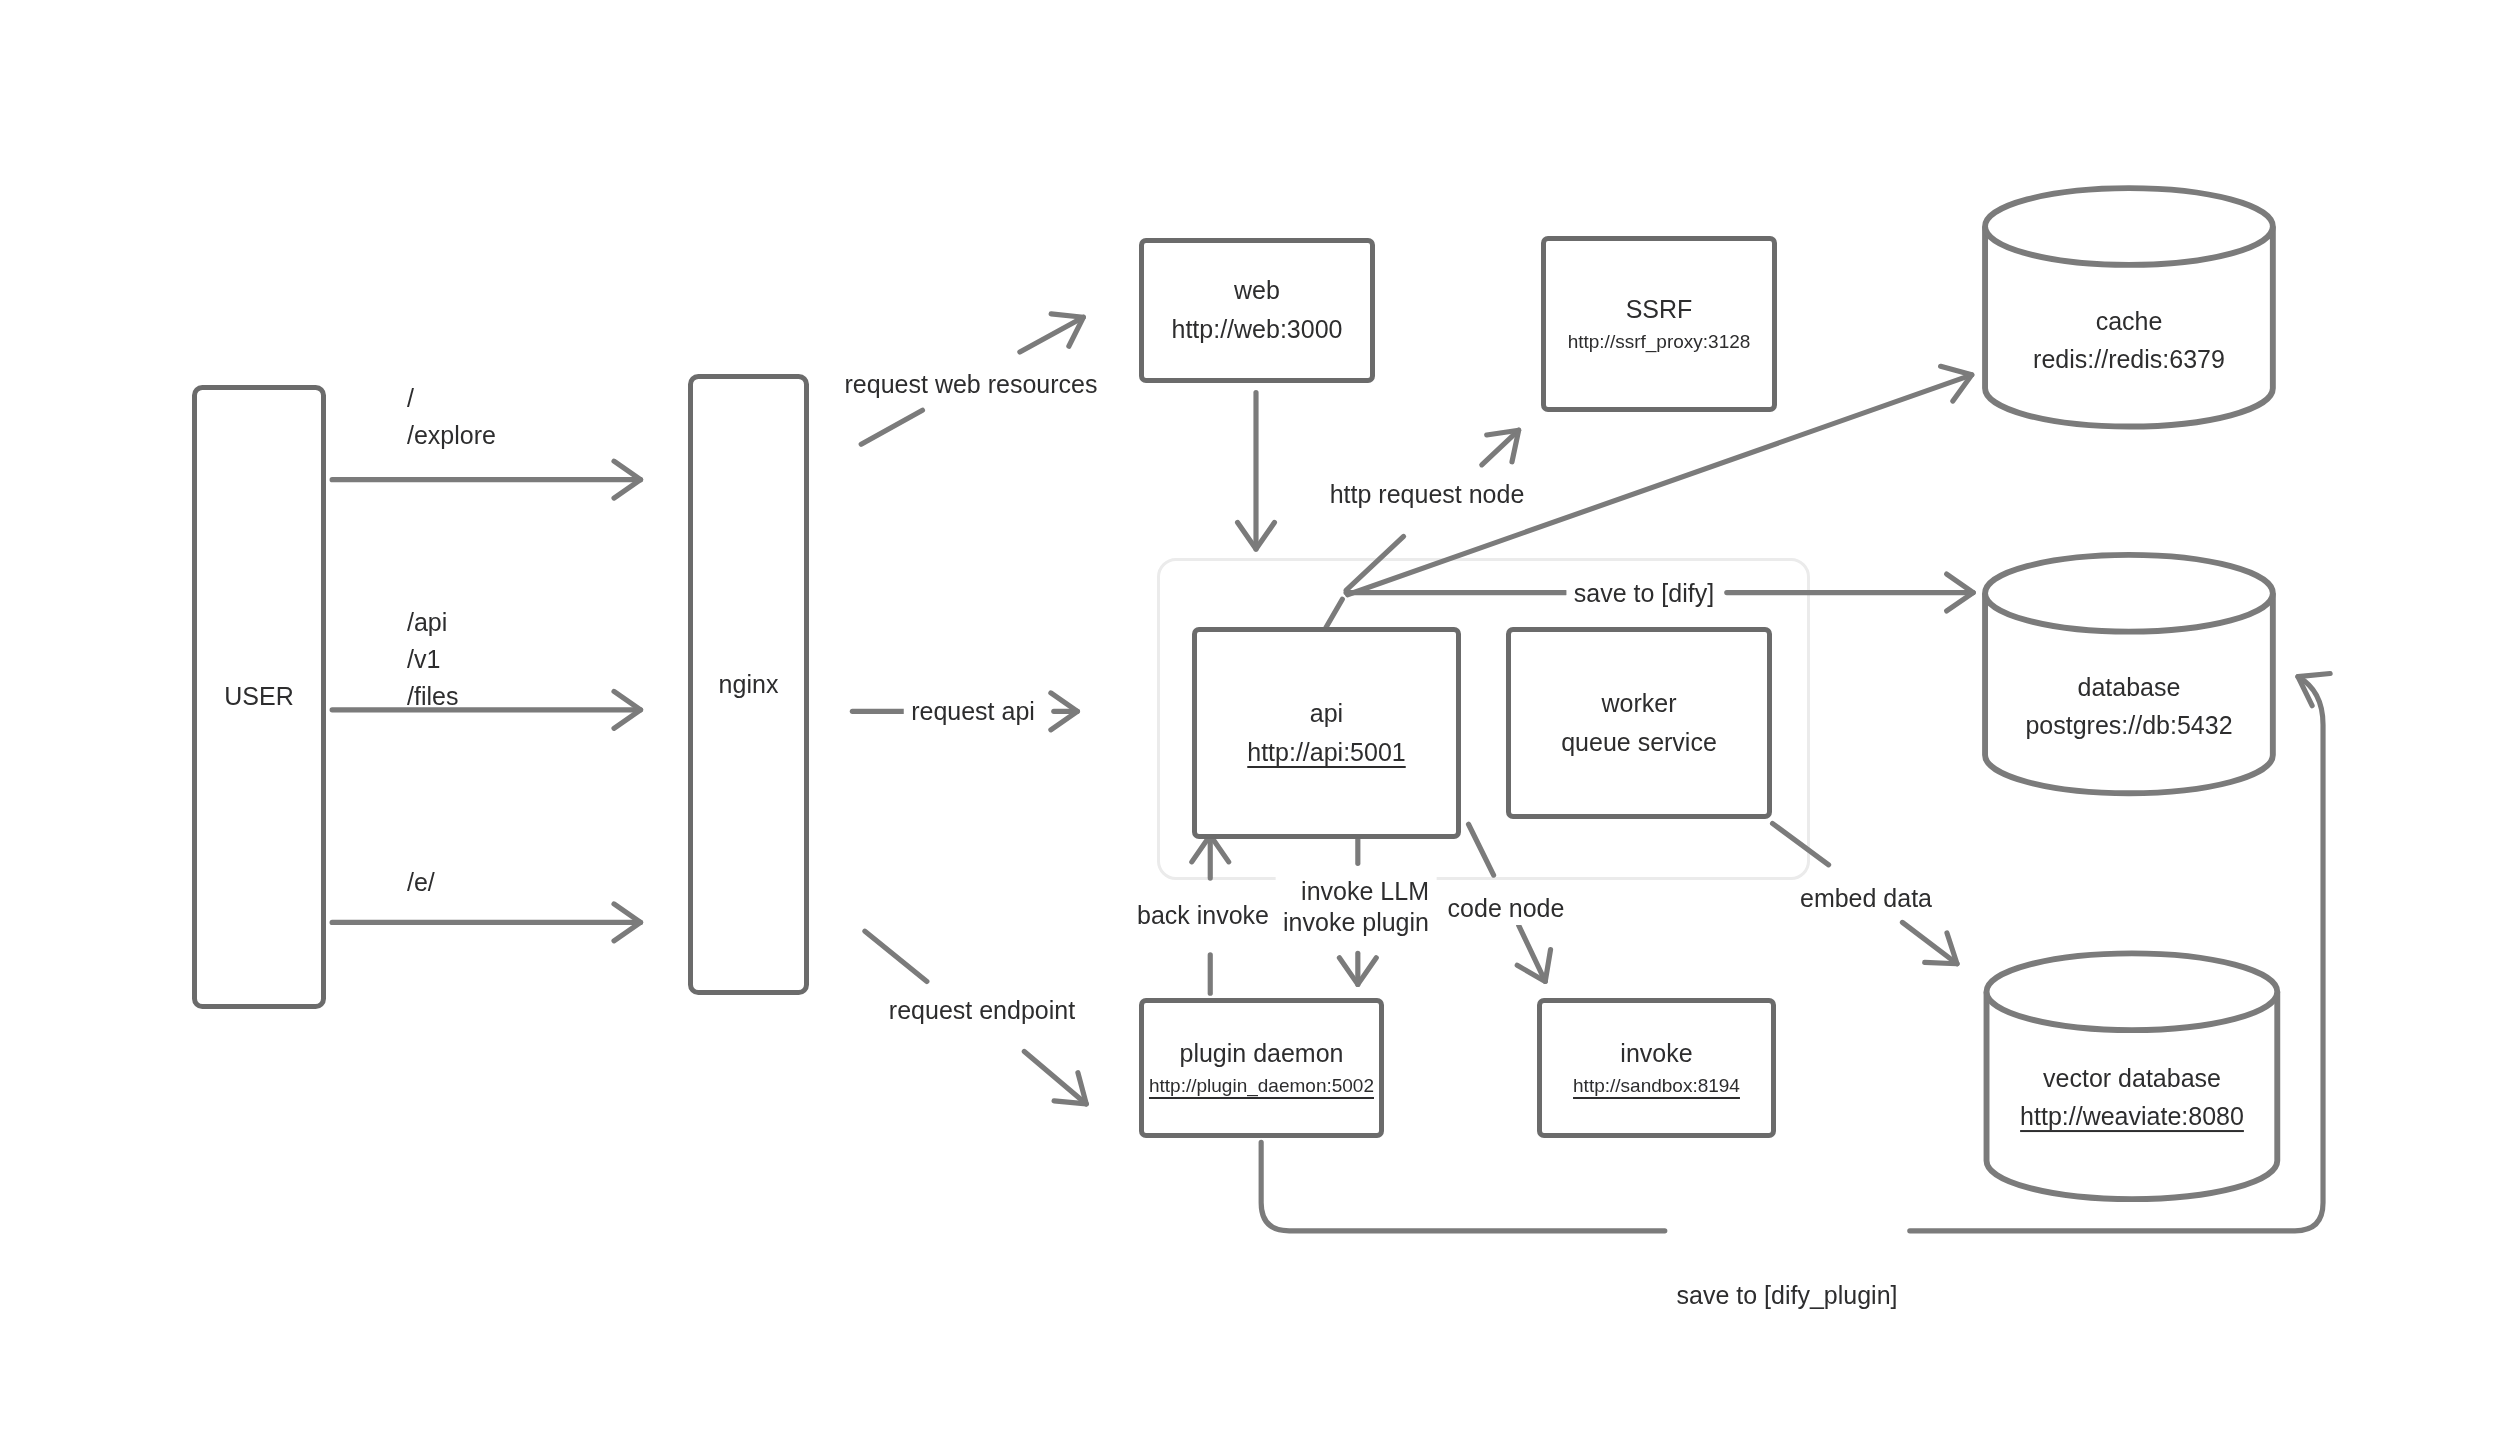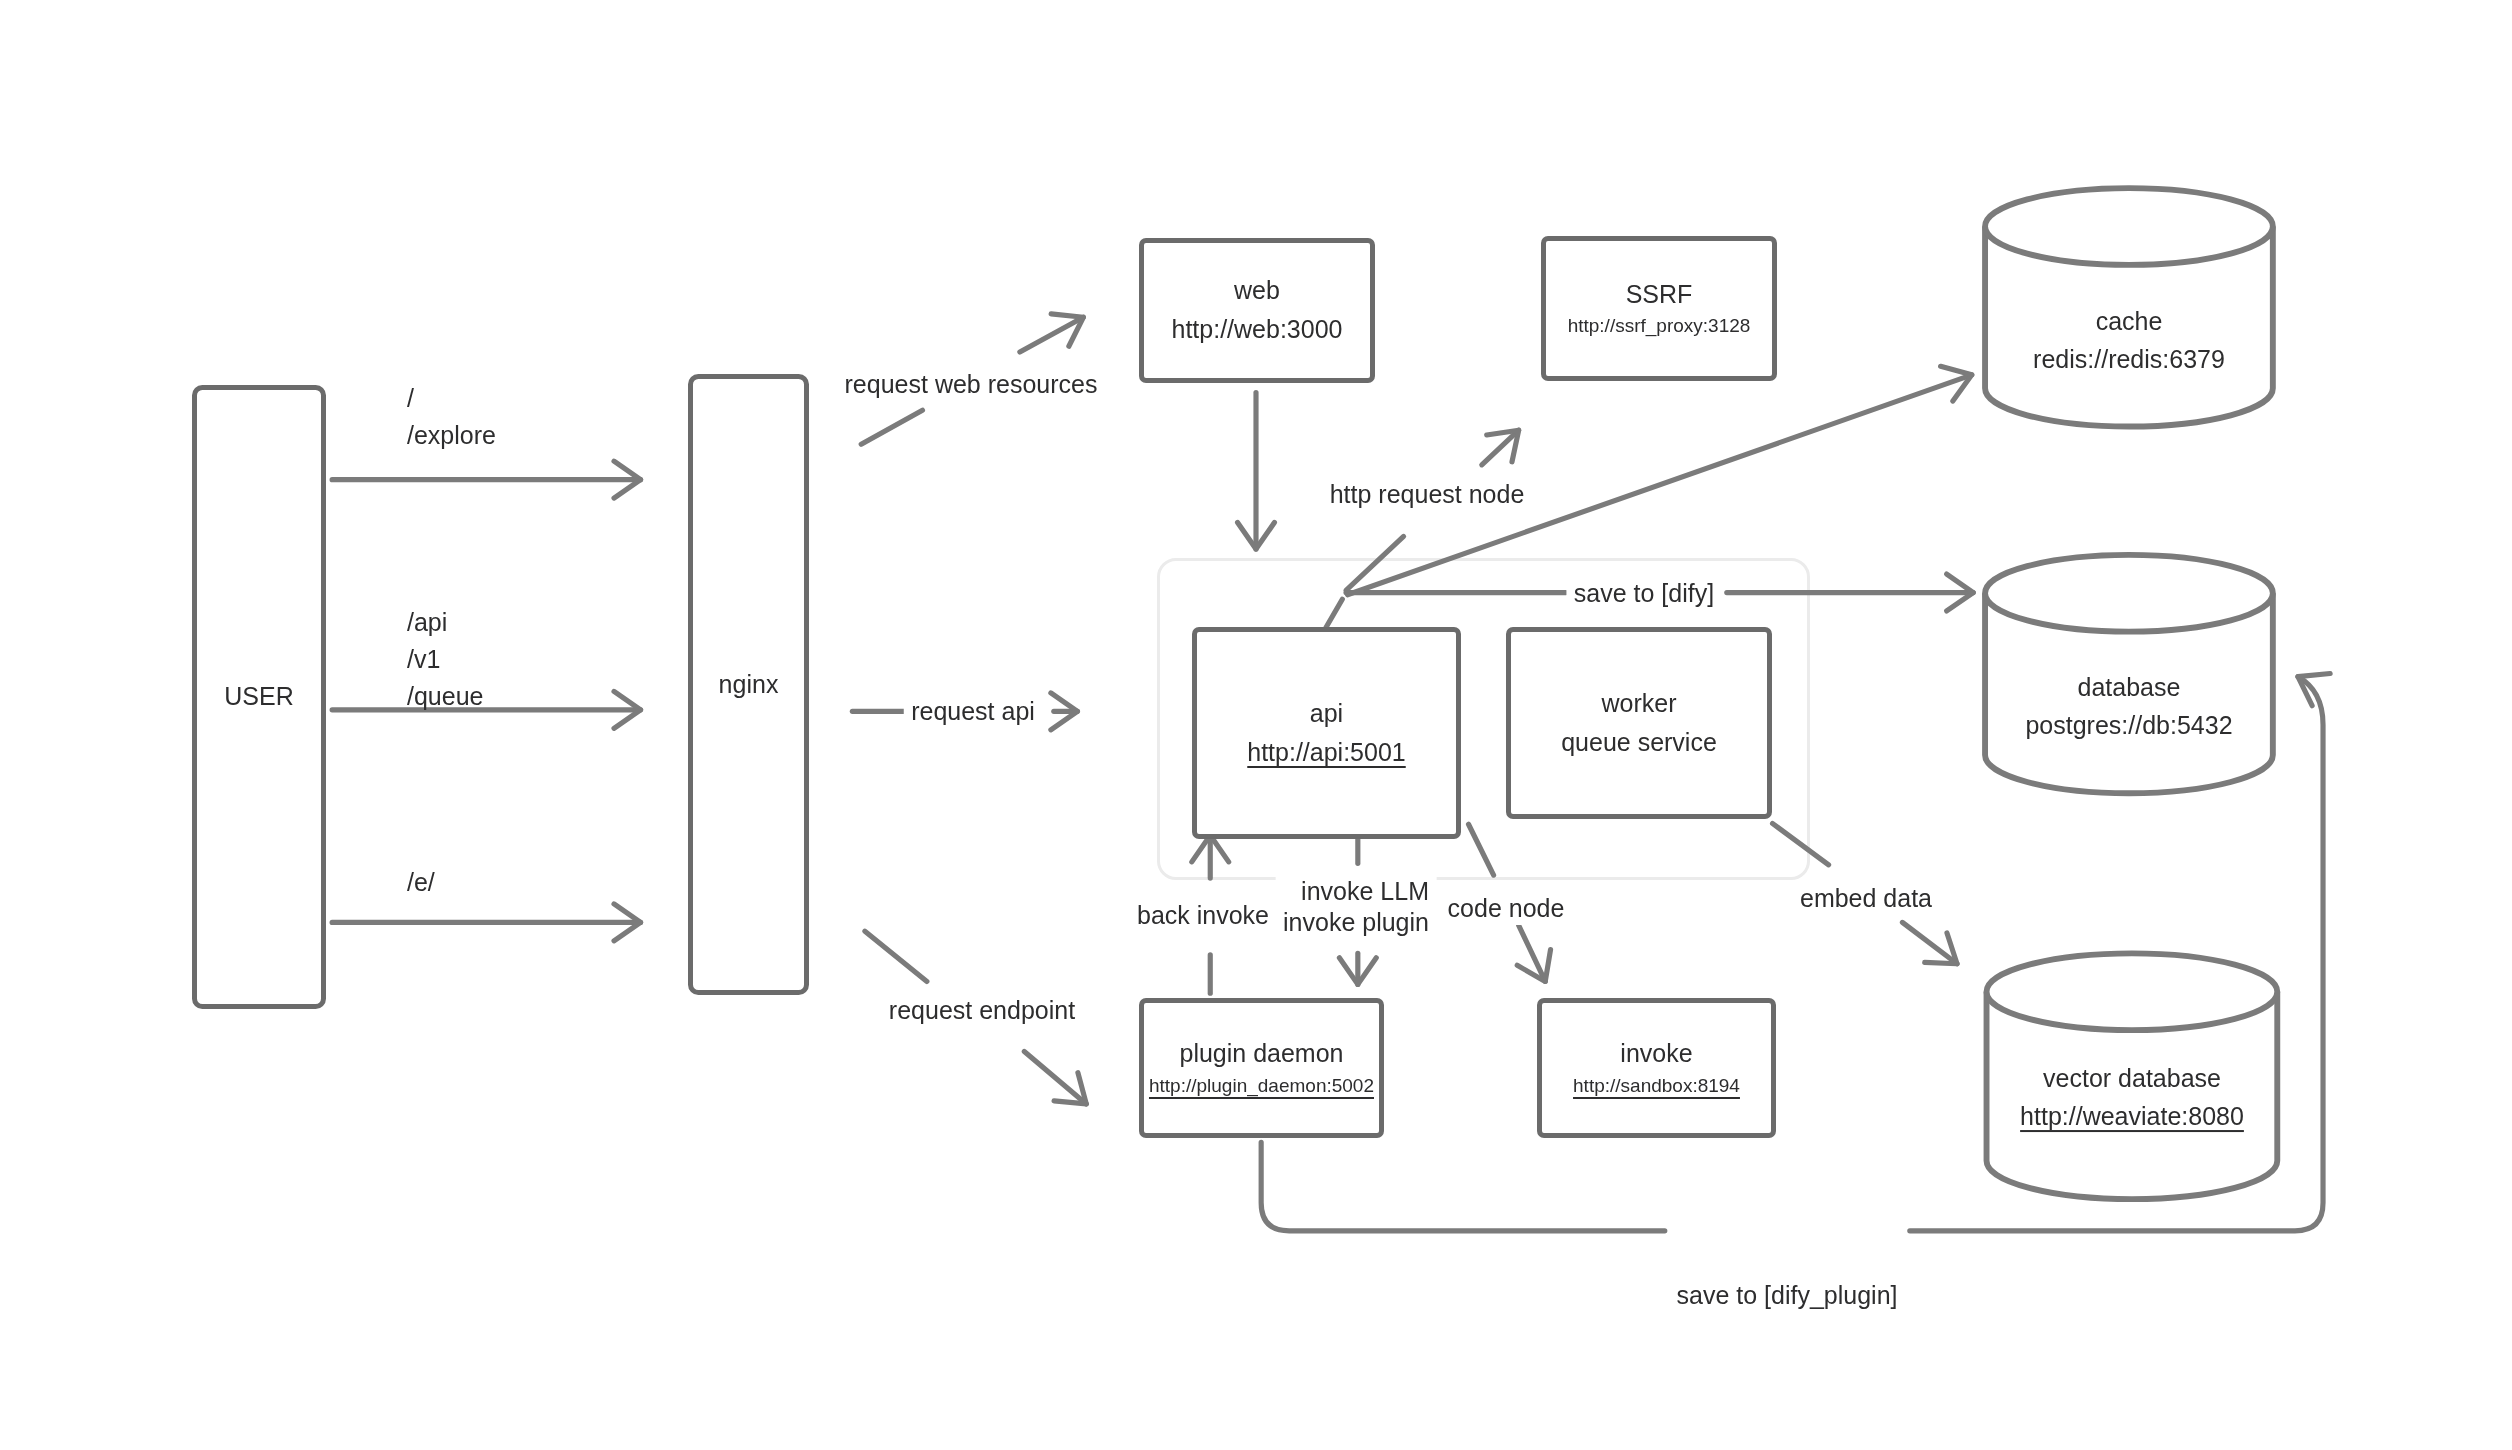--- a/index.html
+++ b/index.html
@@ -108,21 +108,21 @@
 
   <div class="node-box tall" style="left:688px;top:374px;width:121px;height:621px;">
     <div class="node-title">nginx</div>
   </div>
 
   <div class="node-box" style="left:1139px;top:238px;width:236px;height:145px;">
     <div class="node-title">web</div>
     <div class="node-sub">http://web:3000</div>
   </div>
 
-  <div class="node-box" style="left:1541px;top:236px;width:236px;height:145px;gap:5.9px;">
+  <div class="node-box" style="left:1541px;top:236px;width:236px;height:176px;gap:5.9px;">
     <div class="node-title">SSRF</div>
     <div class="node-sub small">http://ssrf_proxy:3128</div>
   </div>
 
   <div class="node-box" style="left:1192px;top:627px;width:269px;height:212px;">
     <div class="node-title">api</div>
     <div class="node-sub node-link">http://api:5001</div>
   </div>
 
   <div class="node-box" style="left:1506px;top:627px;width:266px;height:192px;">
@@ -150,21 +150,21 @@
     <div class="node-sub">postgres://db:5432</div>
   </div>
 
   <div class="cyl-text" style="left:2132px;top:1098px;">
     <div class="node-title">vector database</div>
     <div class="node-sub node-link">http://weaviate:8080</div>
   </div>
 
   <div class="route-label" style="left:407px;top:380px;"><span>/</span><br><span>/explore</span></div>
 
-  <div class="route-label" style="left:407px;top:584px;margin-top:20px;"><span>/api</span><br><span>/v1</span><br><span>/queue</span></div>
+  <div class="route-label" style="left:407px;top:584px;margin-top:20px;"><span>/api</span><br><span>/v1</span><br><span>/files</span></div>
 
   <div class="route-label" style="left:407px;top:864px;"><span>/e/</span></div>
 
   <div class="edge-label" style="left:971px;top:384px;">request web resources</div>
 
   <div class="edge-label" style="left:973px;top:711px;">request api</div>
 
   <div class="edge-label" style="left:982px;top:1010px;">request endpoint</div>
 
   <div class="edge-label" style="left:1427px;top:494px;">http request node</div>

